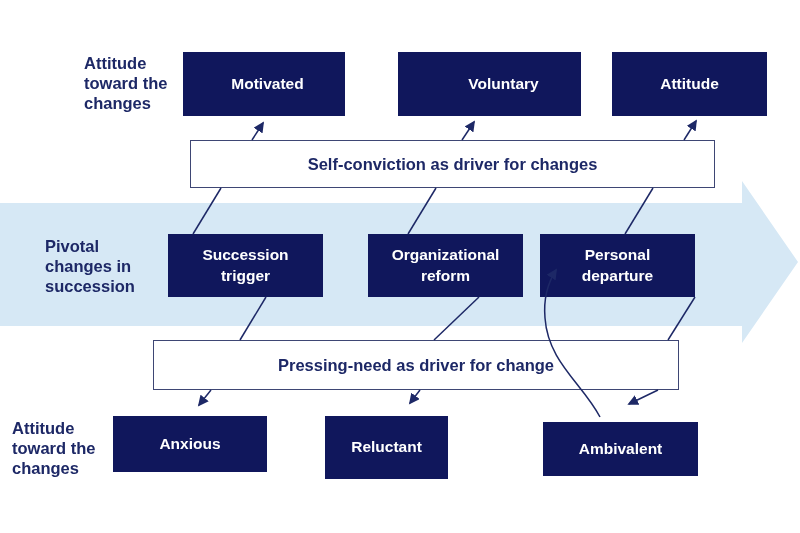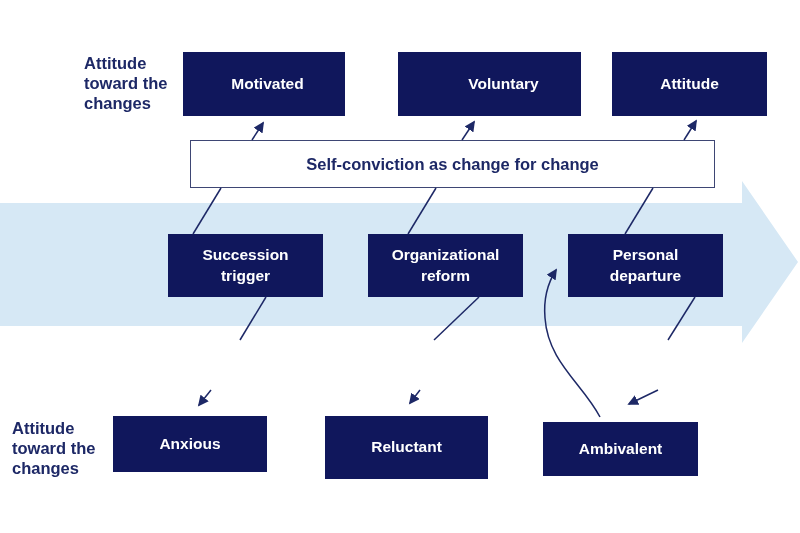--- a/index.html
+++ b/index.html
@@ -37,51 +37,55 @@
   
   .box-motivated{left:183px;top:52px;width:155px;height:64px;padding-left:7px;}
   .box-voluntary{left:398px;top:52px;width:155px;height:64px;padding-left:28px;}
   .box-reassured{left:612px;top:52px;width:155px;height:64px;}
   
   .box-self-conviction{left:190px;top:140px;width:525px;height:48px;}
   .box-pressing-need{left:153px;top:340px;width:526px;height:50px;}
   
   .box-succession{left:168px;top:234px;width:155px;height:63px;}
   .box-organizational{left:368px;top:234px;width:155px;height:63px;}
-  .box-personal{left:568px;top:234px;width:155px;height:63px;}
+  .box-personal{left:540px;top:234px;width:155px;height:63px;}
   
   .box-anxious{left:113px;top:416px;width:154px;height:56px;}
-  .box-reluctant{left:325px;top:416px;width:163px;height:63px;}
+  .box-reluctant{left:325px;top:416px;width:123px;height:63px;}
   .box-ambivalent{left:543px;top:400px;width:155px;height:54px;margin-top:22px;}
   
   .label-attitude-top{left:84px;top:53px;width:100px;}
   .label-pivotal{left:45px;top:236px;width:112px;}
   .label-attitude-bottom{left:12px;top:418px;width:100px;}
 </style>
 </head>
 <body>
 
 <div class="canvas">
 
   <svg class="layer band-layer" width="800" height="533" viewBox="0 0 800 533">
     <polygon class="band-shape" points="0,203 742,203 742,181 798,262 742,343 742,326 0,326"></polygon>
   </svg>
 
   <div class="side-label label-attitude-top">Attitude
 toward the
 changes</div>
+  <div class="side-label label-pivotal">Pivotal
+changes in
+succession</div>
   <div class="side-label label-attitude-bottom">Attitude
 toward the
 changes</div>
 
   <div class="navy-box box-motivated">Motivated</div>
   <div class="navy-box box-voluntary">Voluntary</div>
   <div class="navy-box box-reassured">Attitude</div>
 
-  <div class="driver-box box-self-conviction">Self-conviction as change for change</div>
+  <div class="driver-box box-self-conviction">Self-conviction as driver for changes</div>
+  <div class="driver-box box-pressing-need">Pressing-need as driver for change</div>
 
   <div class="navy-box box-succession">Succession
 trigger</div>
   <div class="navy-box box-organizational">Organizational
 reform</div>
   <div class="navy-box box-personal">Personal
 departure</div>
 
   <div class="navy-box box-anxious">Anxious</div>
   <div class="navy-box box-reluctant">Reluctant</div>

